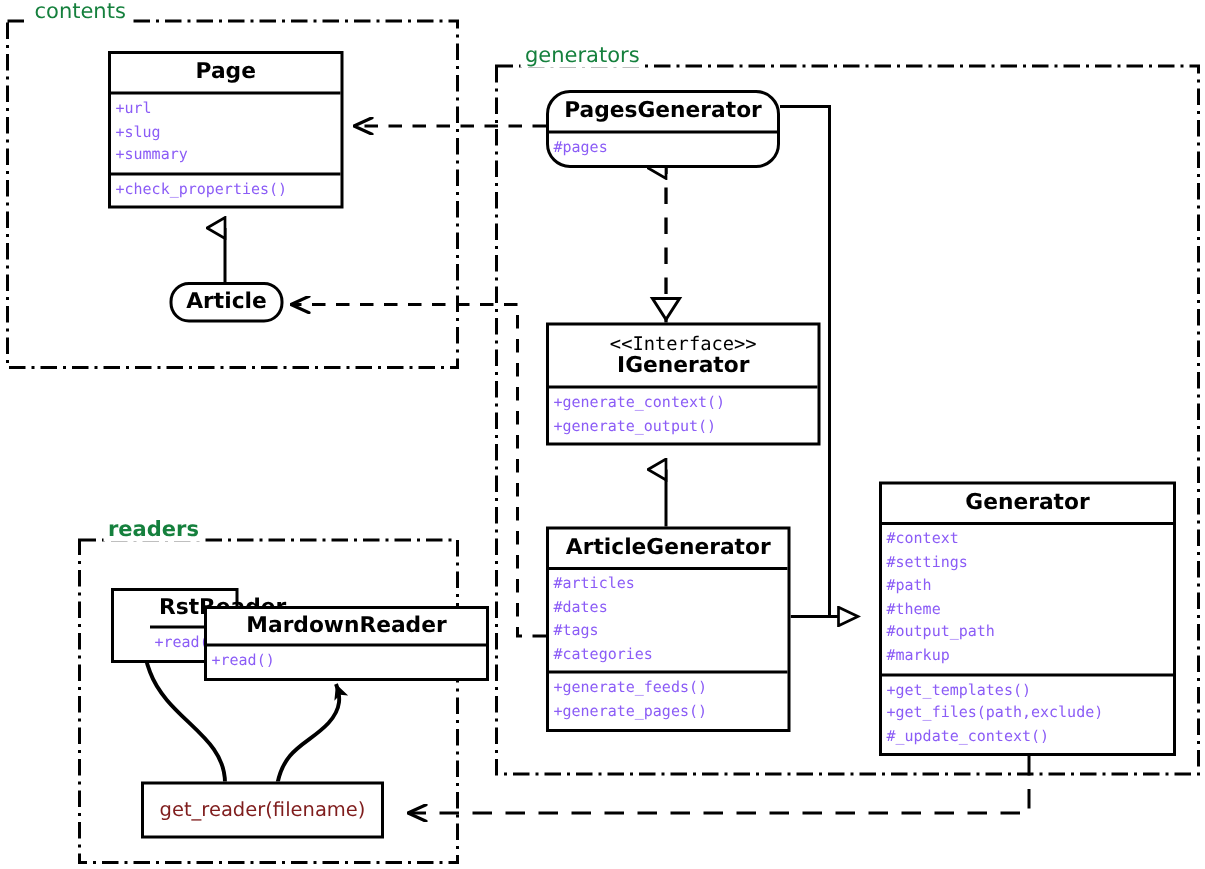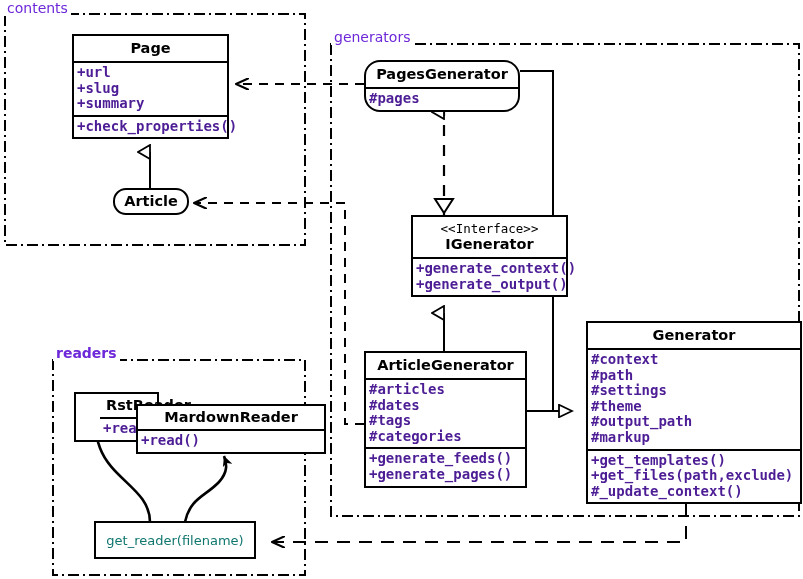--- a/index.html
+++ b/index.html
@@ -20,25 +20,26 @@
     left: 0;
     top: 0;
     width: 803px;
     height: 579px;
     pointer-events: none;
   }
   .pkg-label {
     position: absolute;
     font-family: "DejaVu Sans", sans-serif;
     font-size: 14px;
-    color: #6d28d9;
+    color: #15803d;
     background: #ffffff;
     padding: 0 3px;
     white-space: nowrap;
     line-height: 16px;
+    margin-left: 16px;
   }
   .cls {
     position: absolute;
     border: 2px solid #000000;
     background: #ffffff;
     box-sizing: border-box;
   }
   .cls-title {
     font-family: "DejaVu Sans", sans-serif;
     font-weight: bold;
@@ -55,39 +56,38 @@
     font-weight: normal;
     font-size: 12.5px;
     line-height: 15px;
   }
   .cls-sect {
     border-top: 2px solid #000000;
     padding: 2px 2px 3px 3px;
   }
   .member {
     font-family: "DejaVu Sans Mono", monospace;
-    font-size: 14px;
-    color: #4c1d95;
+    font-size: 10px;
+    color: #8b5cf6;
     line-height: 15.6px;
     white-space: nowrap;
-    font-weight: bold;
   }
   .plain-box {
     position: absolute;
     border: 2px solid #000000;
     background: #ffffff;
     box-sizing: border-box;
     display: flex;
     align-items: center;
     justify-content: center;
   }
   .plain-box span {
     font-family: "DejaVu Sans", sans-serif;
     font-size: 13px;
-    color: #0f766e;
+    color: #7f1d1d;
     white-space: nowrap;
   }
 </style>
 </head>
 <body>
 
 <div id="canvas">
 
   <svg class="layer" viewBox="0 0 803 579">
     <defs>
@@ -178,21 +178,21 @@
     <div class="cls-title" style="padding:3px 6px 4px 6px;">Article</div>
   </div>
 
   <div class="cls" style="left:364px; top:60px; width:156px;border-radius:16px;">
     <div class="cls-title">PagesGenerator</div>
     <div class="cls-sect">
       <div class="member">#pages</div>
     </div>
   </div>
 
-  <div class="cls" style="left:364px; top:215px; width:157px;margin-left:47px;">
+  <div class="cls" style="left:364px; top:215px; width:183px;">
     <div class="cls-title">
       <span class="stereo">&lt;&lt;Interface&gt;&gt;</span>
       <span>IGenerator</span>
     </div>
     <div class="cls-sect">
       <div class="member">+generate_context()</div>
       <div class="member">+generate_output()</div>
     </div>
   </div>
 
@@ -203,26 +203,26 @@
       <div class="member">#dates</div>
       <div class="member">#tags</div>
       <div class="member">#categories</div>
     </div>
     <div class="cls-sect">
       <div class="member">+generate_feeds()</div>
       <div class="member">+generate_pages()</div>
     </div>
   </div>
 
-  <div class="cls" style="left:586px; top:321px; width:216px;">
+  <div class="cls" style="left:586px; top:321px; width:198px;">
     <div class="cls-title">Generator</div>
     <div class="cls-sect">
       <div class="member">#context</div>
+      <div class="member">#settings</div>
       <div class="member">#path</div>
-      <div class="member">#settings</div>
       <div class="member">#theme</div>
       <div class="member">#output_path</div>
       <div class="member">#markup</div>
     </div>
     <div class="cls-sect">
       <div class="member">+get_templates()</div>
       <div class="member">+get_files(path,exclude)</div>
       <div class="member">#_update_context()</div>
     </div>
   </div>

